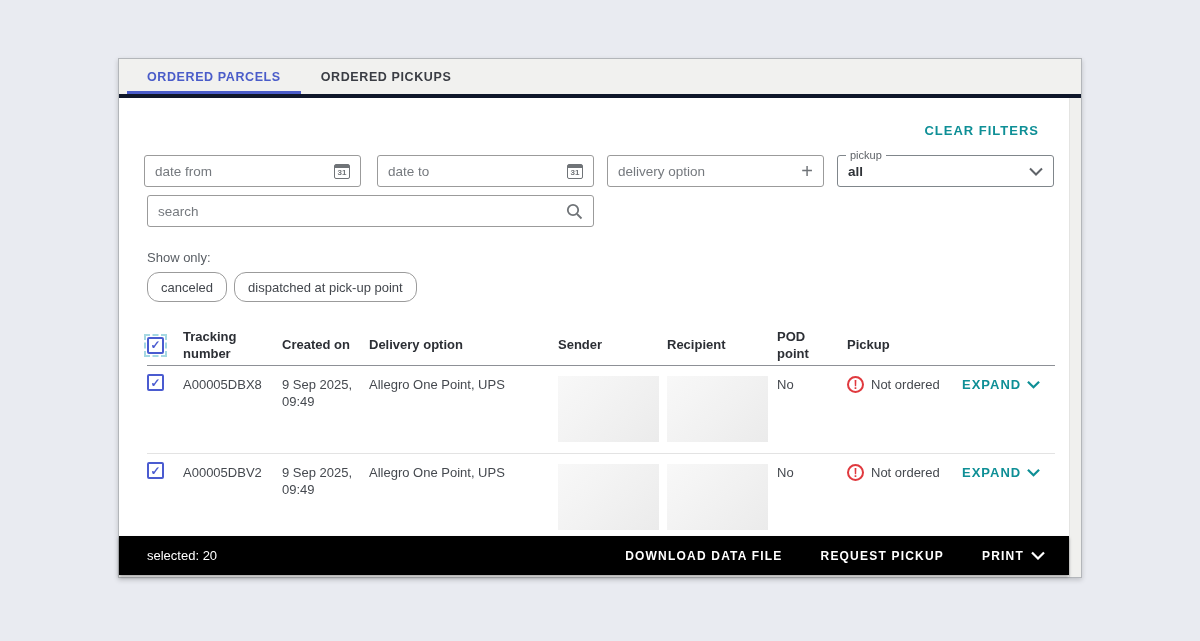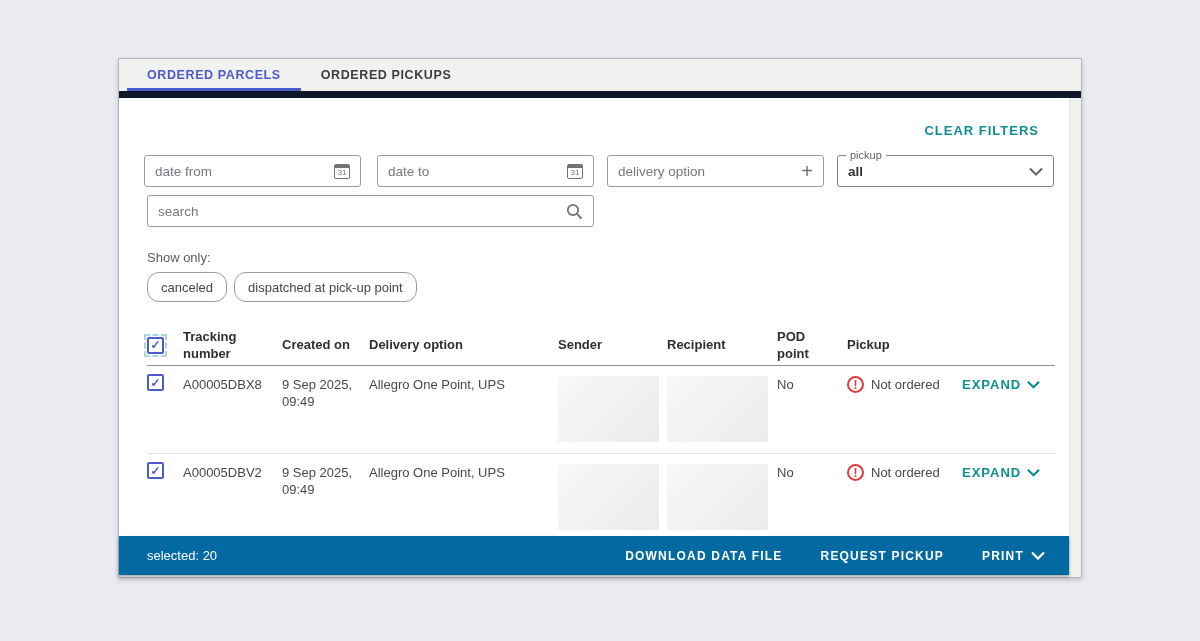--- a/index.html
+++ b/index.html
@@ -11,21 +11,21 @@
     overflow:hidden;
   }
   .card {
     position:absolute; left:118px; top:58px; width:964px; height:520px;
     background:#ffffff; border:1px solid #b3b6ba;
     box-shadow:0 2px 5px rgba(0,0,0,0.18);
   }
   
   .tabbar {
     position:absolute; left:0; top:0; right:0; height:39px;
-    background:#f1f1ef; border-bottom:7px solid #0f172a;
+    background:#f1f1ef; border-bottom:4px solid #0f172a;
     display:flex; align-items:stretch; padding-left:8px;
   }
   .tab {
     display:flex; align-items:center; padding:0 20px;
     font-size:12.5px; font-weight:bold; letter-spacing:0.6px;
     color:#3a3d44; cursor:pointer;
   }
   .tab.active { color:#4a5cc9; box-shadow:inset 0 -3px 0 #4a5cc9; }
   
   .gutter {
@@ -48,21 +48,21 @@
     font-family:"Liberation Sans", sans-serif; color:#3c4046; background:transparent;
   }
   .finput input::placeholder { color:#75797e; opacity:1; }
   .row1 { top:96px; }
   .pos-1 { left:25px; } .pos-2 { left:258px; } .pos-3 { left:488px; }
   .search-box { top:136px; left:28px; width:447px; }
   
   .cal {
     width:16px; height:15px; border:1.5px solid #6f7377; border-radius:2px;
     position:relative; display:flex; align-items:flex-end; justify-content:center;
-    font-size:8px; font-weight:normal; color:#6f7377; line-height:10px;
+    font-size:8px; font-weight:bold; color:#6f7377; line-height:10px;
   }
   .cal::before {
     content:""; position:absolute; top:0; left:0; right:0; height:3px; background:#6f7377;
   }
   .plus-glyph { font-size:20px; color:#6f7377; font-weight:300; line-height:1; }
   
   .pickup {
     position:absolute; top:96px; left:718px; width:217px; height:32px;
     border:1px solid #80868b; border-radius:3px; background:#fff;
     display:flex; align-items:center; padding:0 10px; cursor:pointer;
@@ -113,21 +113,21 @@
   }
   .pstat span.txt { font-size:13px; color:#45494f; }
   .expand {
     display:flex; align-items:center; gap:6px; padding-top:3px;
     font-size:13px; font-weight:bold; letter-spacing:1px; color:#0e8f96; cursor:pointer;
   }
   svg.chev-teal { stroke:#0e8f96; stroke-width:2.4; fill:none; }
   
   .actionbar {
     position:absolute; left:0; right:12px; bottom:2px; height:39px;
-    background:#0369a1; display:flex; align-items:center;
+    background:#000000; display:flex; align-items:center;
     padding:0 24px 0 28px; box-shadow:0 2px 3px rgba(0,0,0,0.35);
   }
   .selected-count { font-size:13px; color:#ffffff; }
   .bar-actions { margin-left:auto; display:flex; align-items:center; gap:38px; }
   .bar-btn {
     font-size:12px; font-weight:bold; letter-spacing:1.2px; color:#ffffff;
     display:flex; align-items:center; gap:7px; cursor:pointer; background:none; border:none;
     font-family:"Liberation Sans", sans-serif;
   }
   svg.chev-white { stroke:#ffffff; stroke-width:2.2; fill:none; }

